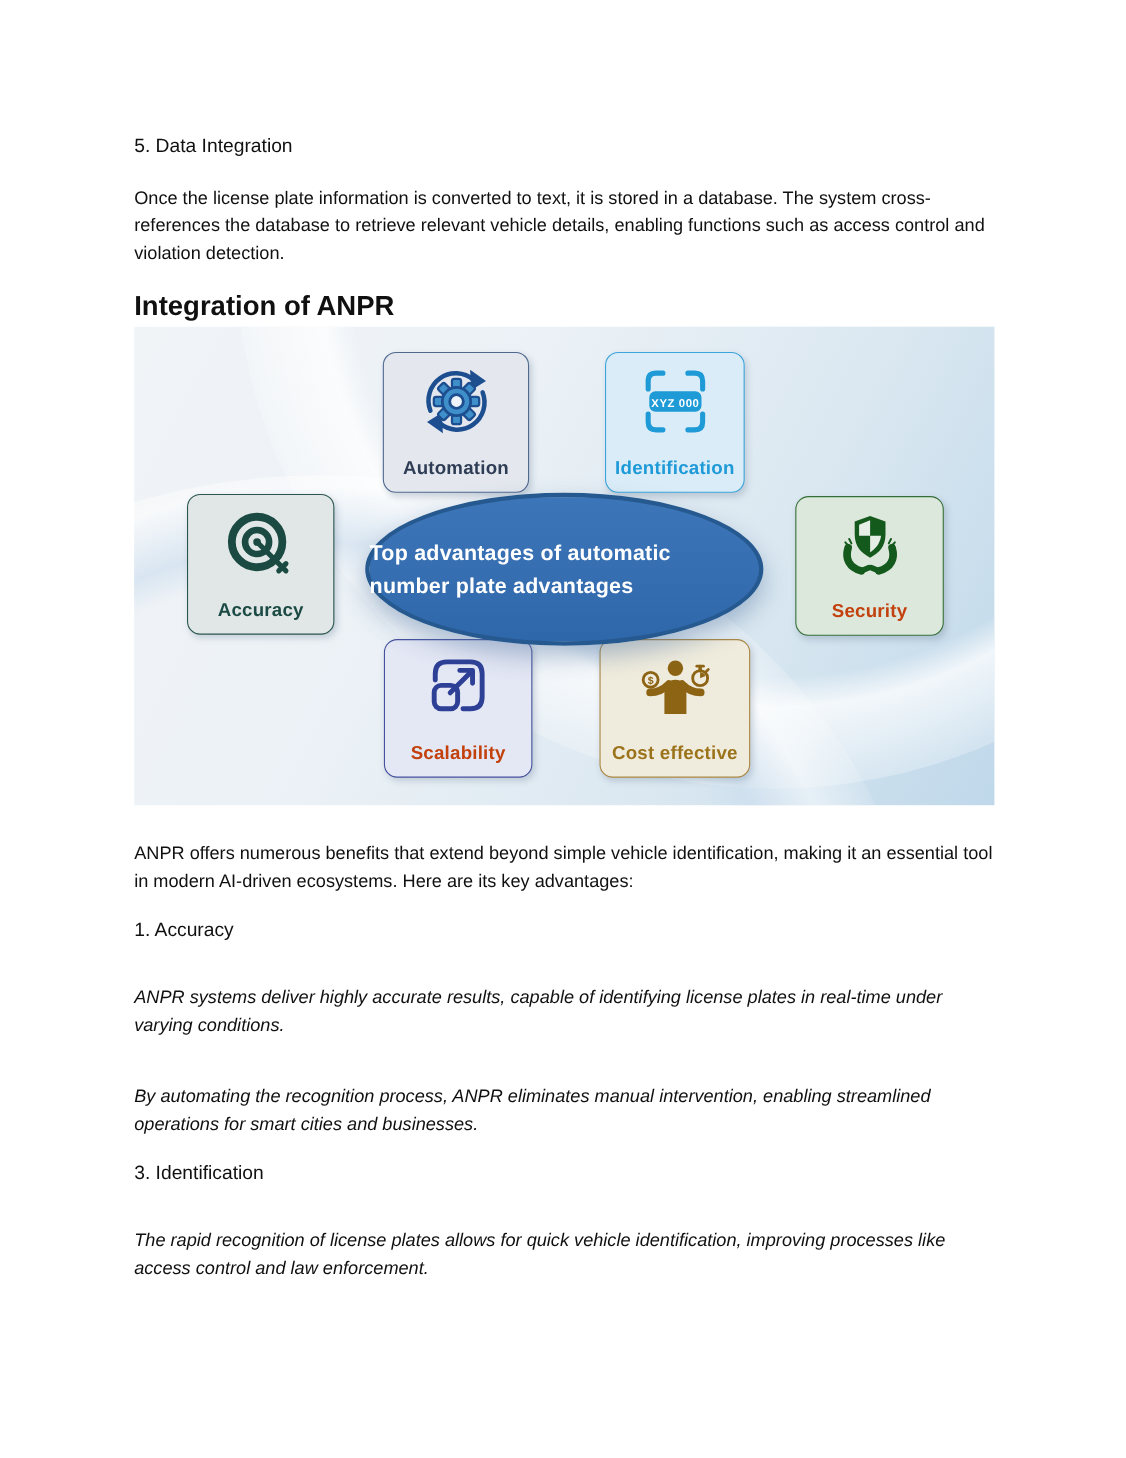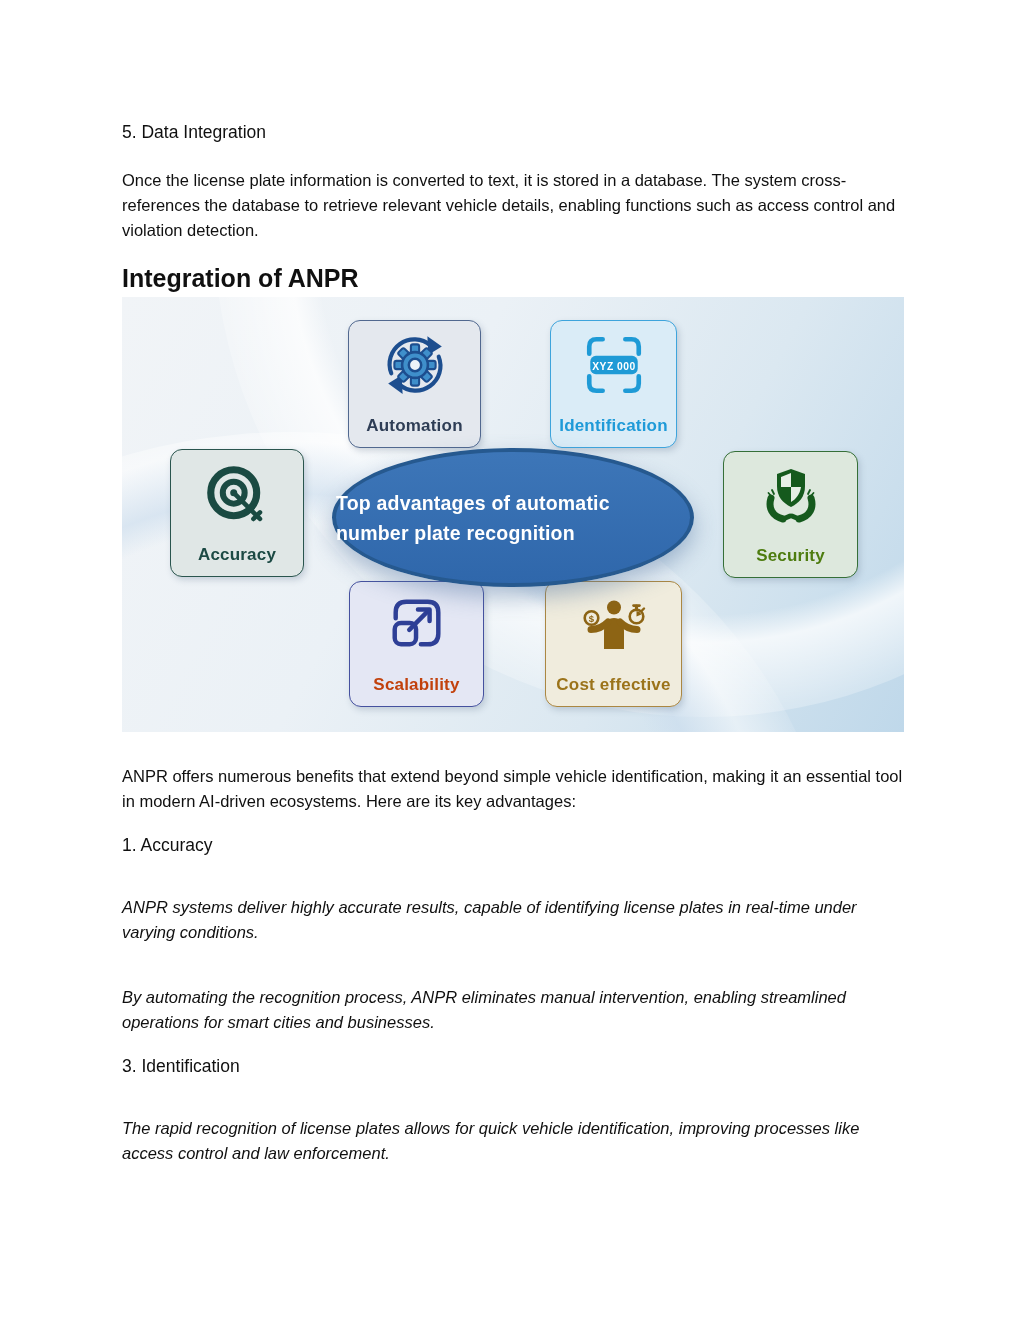--- a/index.html
+++ b/index.html
@@ -57,21 +57,21 @@
   .card .icon { position:absolute; top:11px; left:50%; transform:translateX(-50%); }
   .card .label { font-size:17px; font-weight:bold; letter-spacing:.2px; }
 
   .card-automation     { left:226px; top:23px;  width:133px; height:128px; background:#e4e8ee; border-color:#51688f; }
   .card-automation .label { color:#2e3d55; }
   .card-identification { left:428px; top:23px;  width:127px; height:128px; background:#daecf7; border-color:#3ea4dc; }
   .card-identification .label { color:#1e9ad8; }
   .card-accuracy       { left:48px;  top:152px; width:134px; height:128px; background:#e0e7e6; border-color:#2a554e; }
   .card-accuracy .label { color:#1c4a44; }
   .card-security       { left:601px; top:154px; width:135px; height:127px; background:#dde8dd; border-color:#356f38; }
-  .card-security .label { color:#4d7c0f;margin-top:30px; }
+  .card-security .label { color:#c2410c;margin-top:30px; }
   .card-scalability    { left:227px; top:284px; width:135px; height:126px; background:#e4e7f4; border-color:#45519f; }
   .card-scalability .label { color:#c2410c; }
   .card-cost           { left:423px; top:284px; width:137px; height:126px; background:#f0ecdd; border-color:#ab8742; }
   .card-cost .label { color:#9b731a; }
 
   .center-ellipse {
     position:absolute; left:210px; top:151px; width:362px; height:139px;
     box-sizing:border-box; z-index:5;
     border-radius:50%;
     background:linear-gradient(180deg, #3d76b8 0%, #2f67ab 100%);
@@ -219,21 +219,21 @@
             <line x1="60" y1="17.5" x2="62" y2="15.5" stroke-width="2.4"></line>
           </g>
           <path d="M54.5 23.5 L54.5 18.2 A5.3 5.3 0 0 1 59.3 21.5 Z" fill="#8d6414"></path>
         </svg>
       </span>
       <span class="label">Cost effective</span>
     </div>
 
     <div class="center-ellipse">
       <span class="line">Top advantages of automatic</span>
-      <span class="line">number plate recognition</span>
+      <span class="line">number plate advantages</span>
     </div>
   </div>
 
   <p class="body-text intro-text">ANPR offers numerous benefits that extend beyond simple vehicle identification, making it an essential tool in modern AI-driven ecosystems. Here are its key advantages:</p>
 
   <h3 class="sub-heading adv-heading">1. Accuracy</h3>
   <p class="body-text adv-body">ANPR systems deliver highly accurate results, capable of identifying license plates in real-time under varying conditions.</p>
 
   <p class="body-text adv-body">By automating the recognition process, ANPR eliminates manual intervention, enabling streamlined operations for smart cities and businesses.</p>
 

